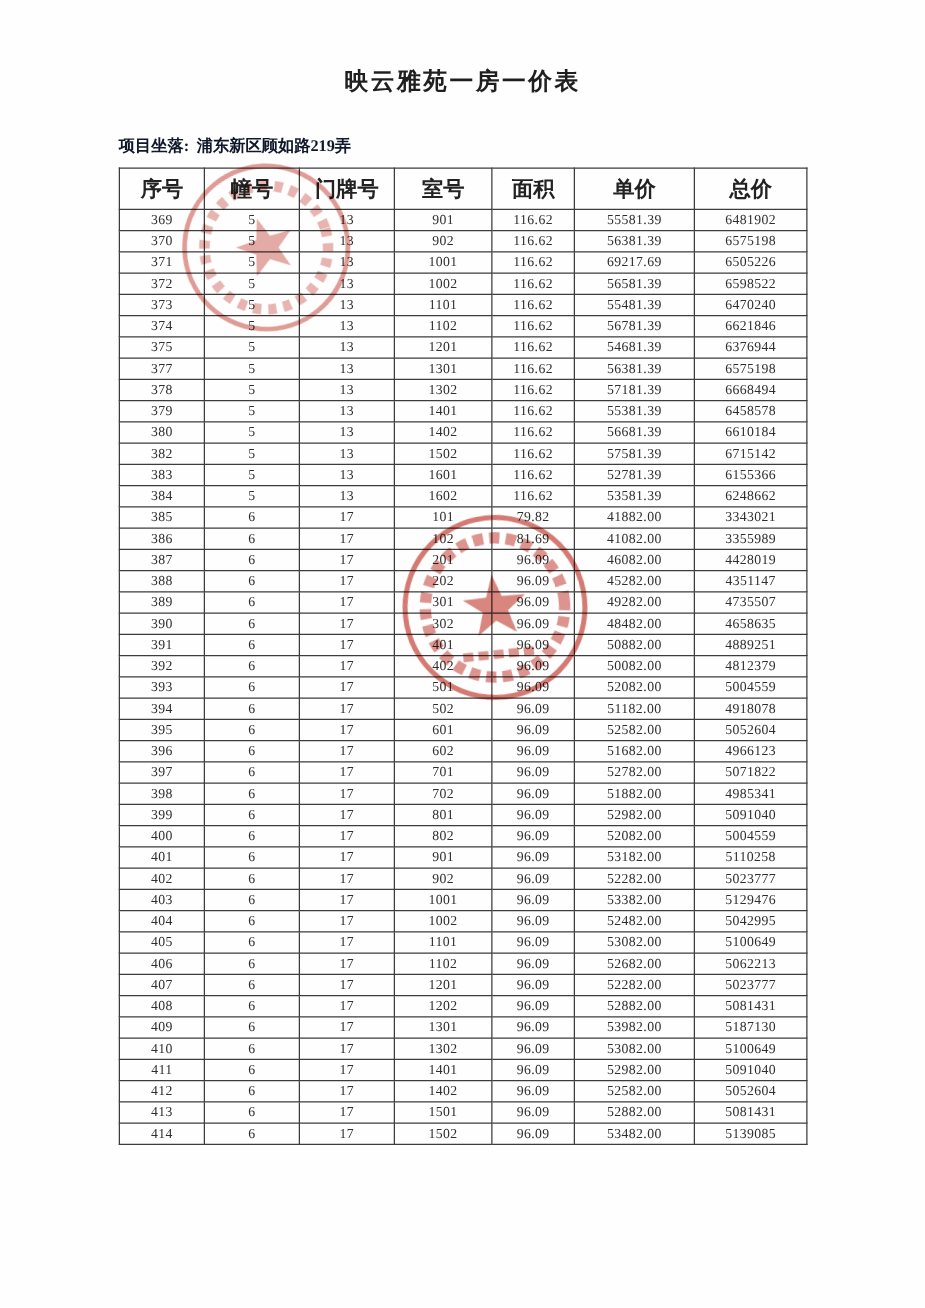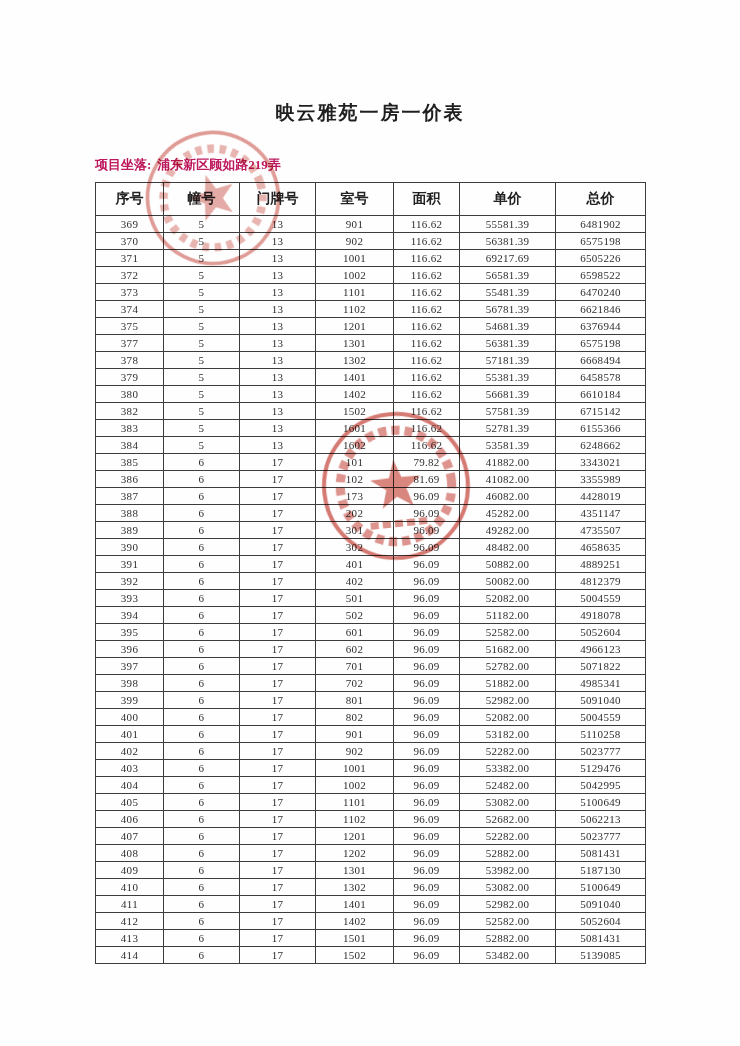--- a/index.html
+++ b/index.html
@@ -6,32 +6,32 @@
   .page{
     position:relative;
     width:740px;height:1046px;
     background:#fefefe;
     overflow:hidden;
     font-family:"Liberation Serif","DejaVu Serif",serif;
     color:#2b2b2b;
   }
   .doc-title{
     margin:0;
-    padding-top:100px;
+    padding-top:52px;
     text-align:center;
     font-size:19px;
     font-weight:bold;
     letter-spacing:2px;
     color:#1f1f1f;
   }
   .location-line{
     margin:30px 0 8px 95px;
     font-size:13px;
     font-weight:bold;
-    color:#be185d;
+    color:#0f172a;
   }
   .location-line .loc-label{margin-right:6px;}
   table.price-table{
     margin-left:95px;
     width:550px;
     border-collapse:collapse;
     table-layout:fixed;
     font-size:11px;
   }
   table.price-table th,
@@ -39,21 +39,21 @@
     border:1px solid #3c3c3c;
     text-align:center;
     vertical-align:middle;
     padding:0;
     color:#2e2e2e;
     overflow:hidden;
     white-space:nowrap;
   }
   table.price-table th{
     height:32px;
-    font-size:14px;
+    font-size:17px;
     font-weight:bold;
     color:#222;
   }
   table.price-table td{
     height:16px;
     line-height:16px;
     font-size:11px;
     letter-spacing:0.3px;
   }
   col.c1{width:68px;}
@@ -256,21 +256,21 @@
           <td>17</td>
           <td>102</td>
           <td>81.69</td>
           <td>41082.00</td>
           <td>3355989</td>
         </tr>
         <tr>
           <td>387</td>
           <td>6</td>
           <td>17</td>
-          <td>173</td>
+          <td>201</td>
           <td>96.09</td>
           <td>46082.00</td>
           <td>4428019</td>
         </tr>
         <tr>
           <td>388</td>
           <td>6</td>
           <td>17</td>
           <td>202</td>
           <td>96.09</td>

